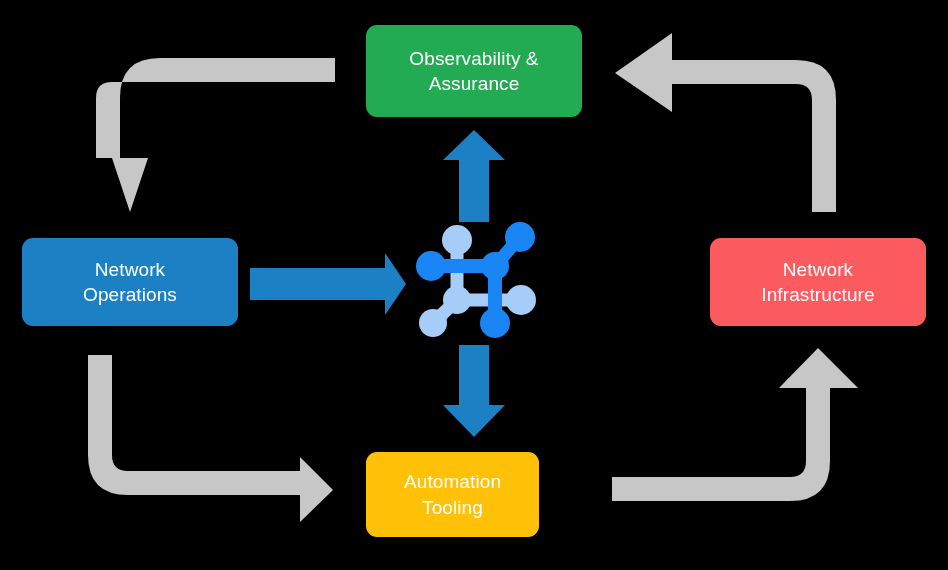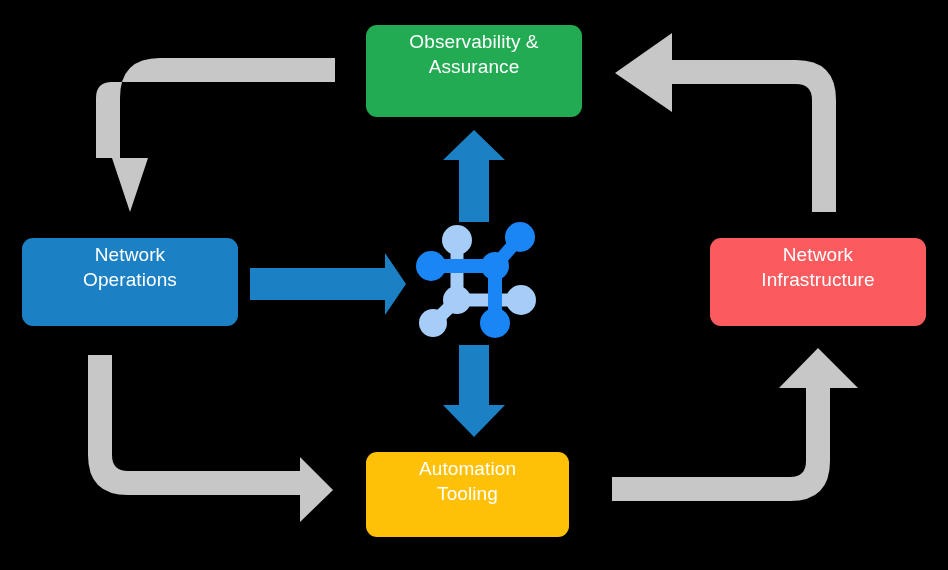--- a/index.html
+++ b/index.html
@@ -21,21 +21,21 @@
   #diagram-svg {
     position: absolute;
     left: 0;
     top: 0;
     width: 948px;
     height: 570px;
   }
   .node-box {
     position: absolute;
     display: flex;
-    align-items: flex-start;
+    align-items: center;
     justify-content: center;
     border-radius: 11px;
     box-sizing: border-box;
     text-align: center;
     color: #ffffff;
     font-size: 19px;
     line-height: 1.33;
     font-weight: 400;
     letter-spacing: 0.1px;
     padding: 4px 10px;
@@ -65,21 +65,21 @@
   #box-infrastructure {
     left: 710px;
     top: 238px;
     width: 216px;
     height: 88px;
     background: #fb5a5e;
   }
   #box-automation {
     left: 366px;
     top: 452px;
-    width: 203px;
+    width: 173px;
     height: 85px;
     background: #ffc107;
   }
 </style>
 </head>
 <body>
 
 <div id="canvas">
 
   <svg id="diagram-svg" viewBox="0 0 948 570">

